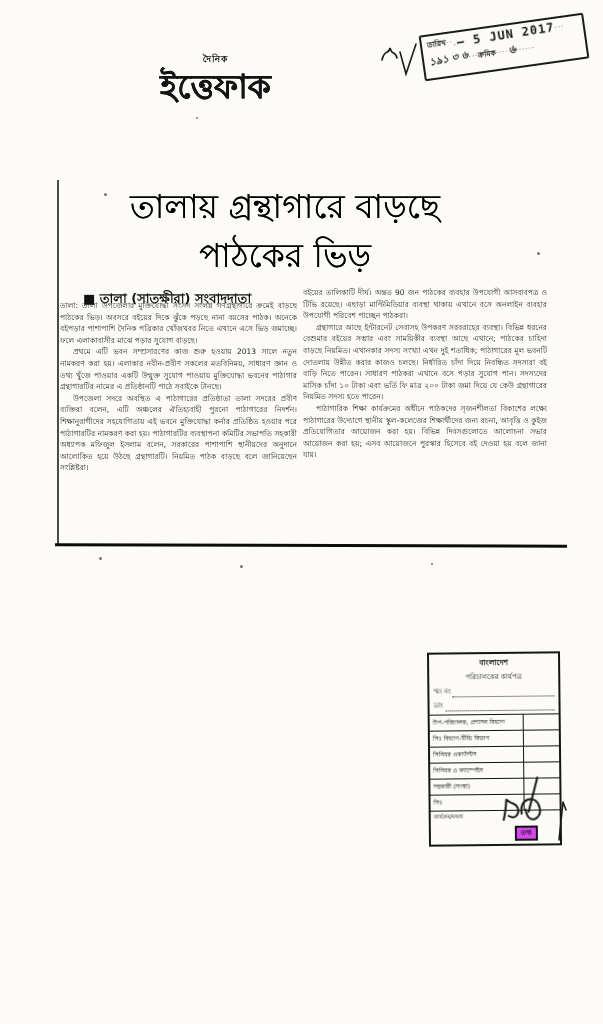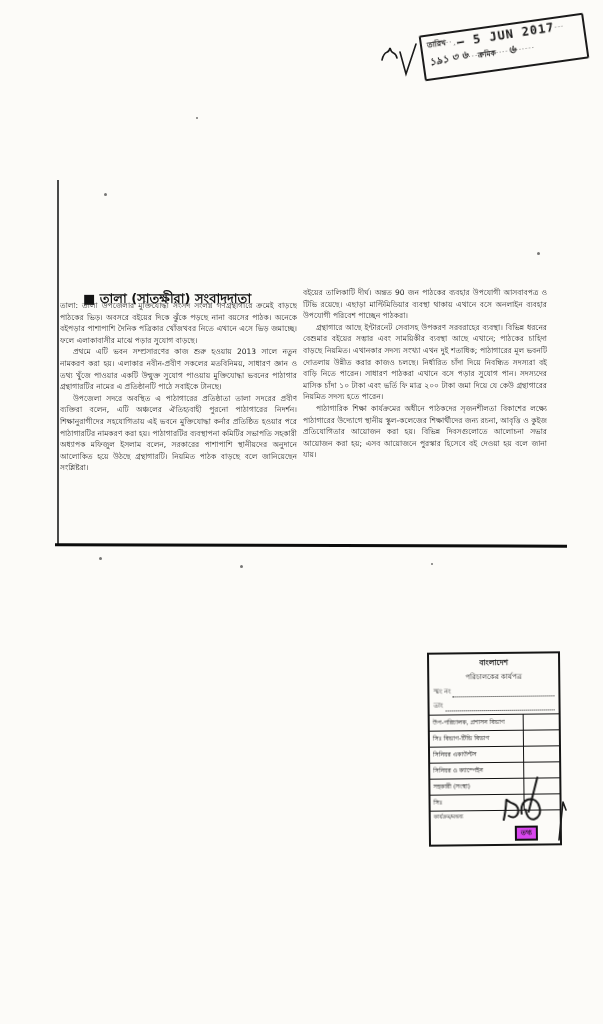--- a/index.html
+++ b/index.html
@@ -79,24 +79,32 @@
     <div class="stamp-line">
       <span class="hand">১৯১ ৩ ৬</span>
       <span class="stamp-dots">···</span>
       <span class="stamp-label">ক্রমিক</span>
       <span class="stamp-dots">····</span>
       <span class="hand big">৬</span>
       <span class="stamp-dots">······</span>
     </div>
   </div>
 
+  <div class="masthead">
+    <div class="daily">দৈনিক</div>
+    <div class="paper">ইত্তেফাক</div>
+  </div>
 
   <div class="article-left-border"></div>
   <div class="article-bottom-border"></div>
 
+  <div class="headline">
+    <div>তালায় গ্রন্থাগারে বাড়ছে</div>
+    <div>পাঠকের ভিড়</div>
+  </div>
 
   <div class="byline">■ তালা (সাতক্ষীরা) সংবাদদাতা</div>
 
   <div class="col col-left">
     <p class="noindent">তালা: তালা উপজেলার মুক্তিযোদ্ধা সংসদ সংলগ্ন গণগ্রন্থাগারে ক্রমেই বাড়ছে পাঠকের ভিড়। অবসরে বইয়ের দিকে ঝুঁকে পড়ছে নানা বয়সের পাঠক। অনেকে বইপড়ার পাশাপাশি দৈনিক পত্রিকার খোঁজখবর নিতে এখানে এসে ভিড় জমাচ্ছে। ফলে এলাকাবাসীর মাঝে পড়ার সুযোগ বাড়ছে।</p>
     <p>প্রথমে এটি ভবন সম্প্রসারণের কাজ শুরু হওয়ায় 2013 সালে নতুন নামকরণ করা হয়। এলাকার নবীন-প্রবীণ সকলের মতবিনিময়, সাধারণ জ্ঞান ও তথ্য খুঁজে পাওয়ার একটি উন্মুক্ত সুযোগ পাওয়ায় মুক্তিযোদ্ধা ভবনের পাঠাগার গ্রন্থাগারটির নামের এ প্রতিষ্ঠানটি পাঠে সবাইকে টানছে।</p>
     <p>উপজেলা সদরে অবস্থিত এ পাঠাগারের প্রতিষ্ঠাতা তালা সদরের প্রবীণ ব্যক্তিরা বলেন, এটি অঞ্চলের ঐতিহ্যবাহী পুরনো পাঠাগারের নিদর্শন। শিক্ষানুরাগীদের সহযোগিতায় এই ভবনে মুক্তিযোদ্ধা কর্নার প্রতিষ্ঠিত হওয়ার পরে পাঠাগারটির নামকরণ করা হয়। পাঠাগারটির ব্যবস্থাপনা কমিটির সভাপতি সহকারী অধ্যাপক মফিজুল ইসলাম বলেন, সরকারের পাশাপাশি স্থানীয়দের অনুদানে আলোকিত হয়ে উঠছে গ্রন্থাগারটি। নিয়মিত পাঠক বাড়ছে বলে জানিয়েছেন সংশ্লিষ্টরা।</p>
   </div>
 
   <div class="col col-right">

